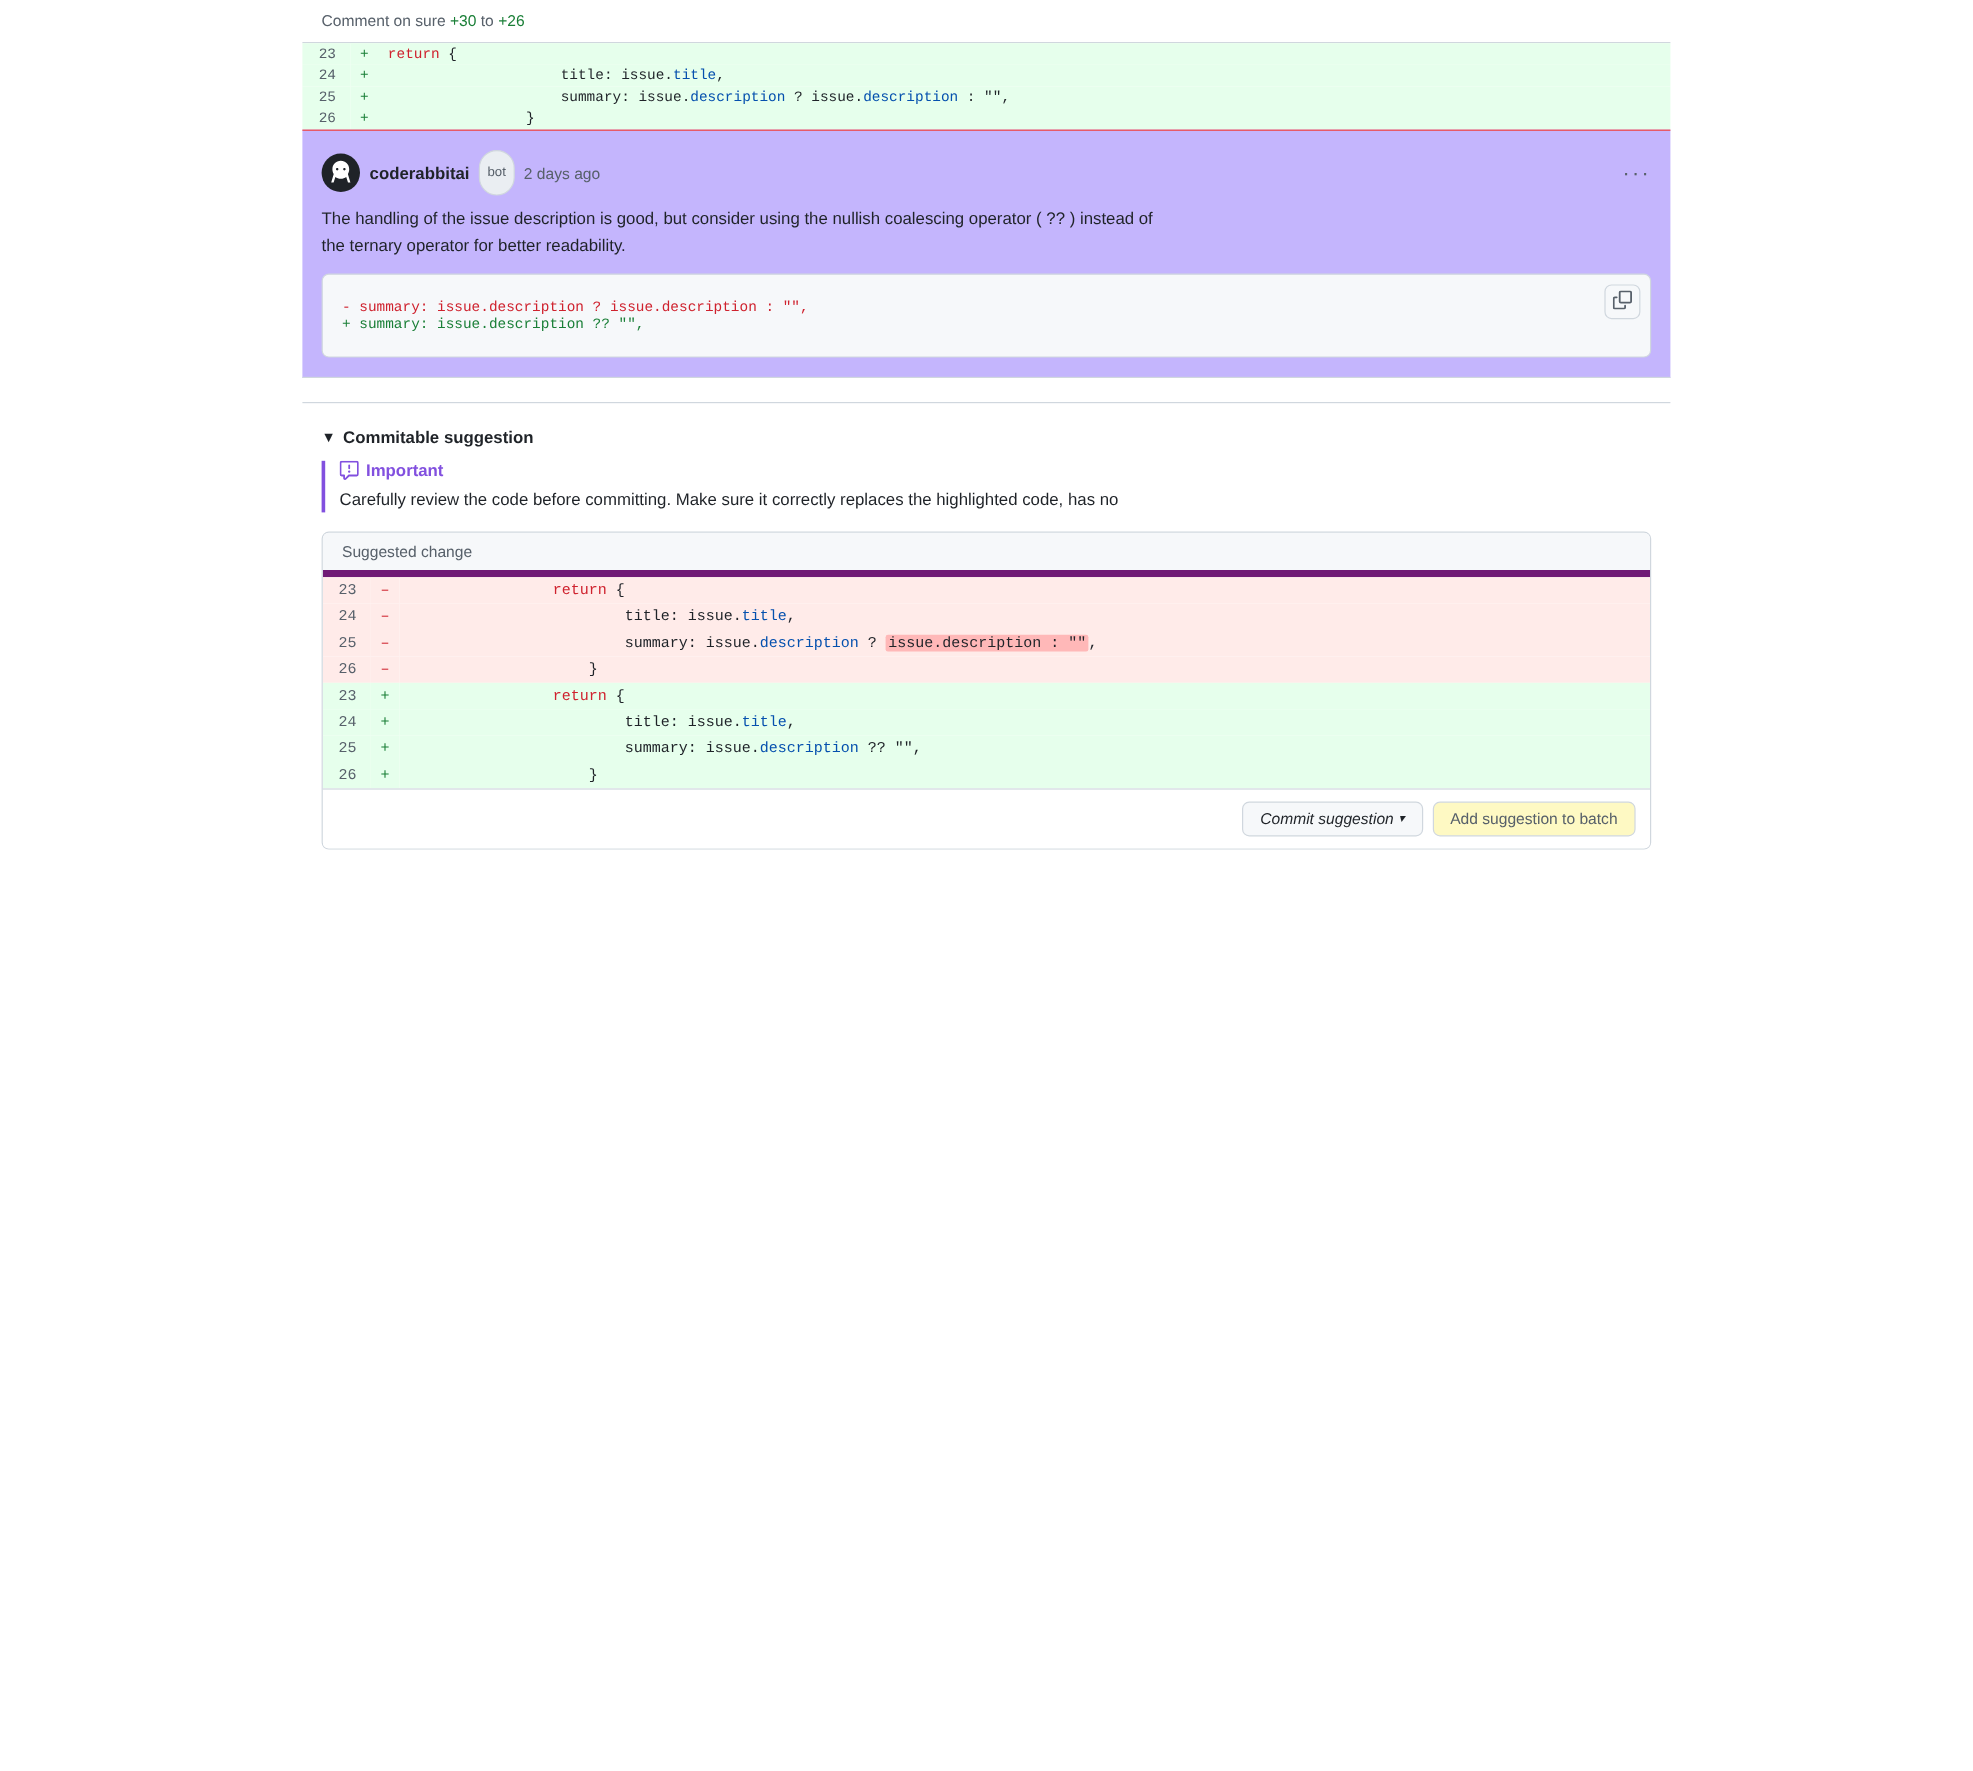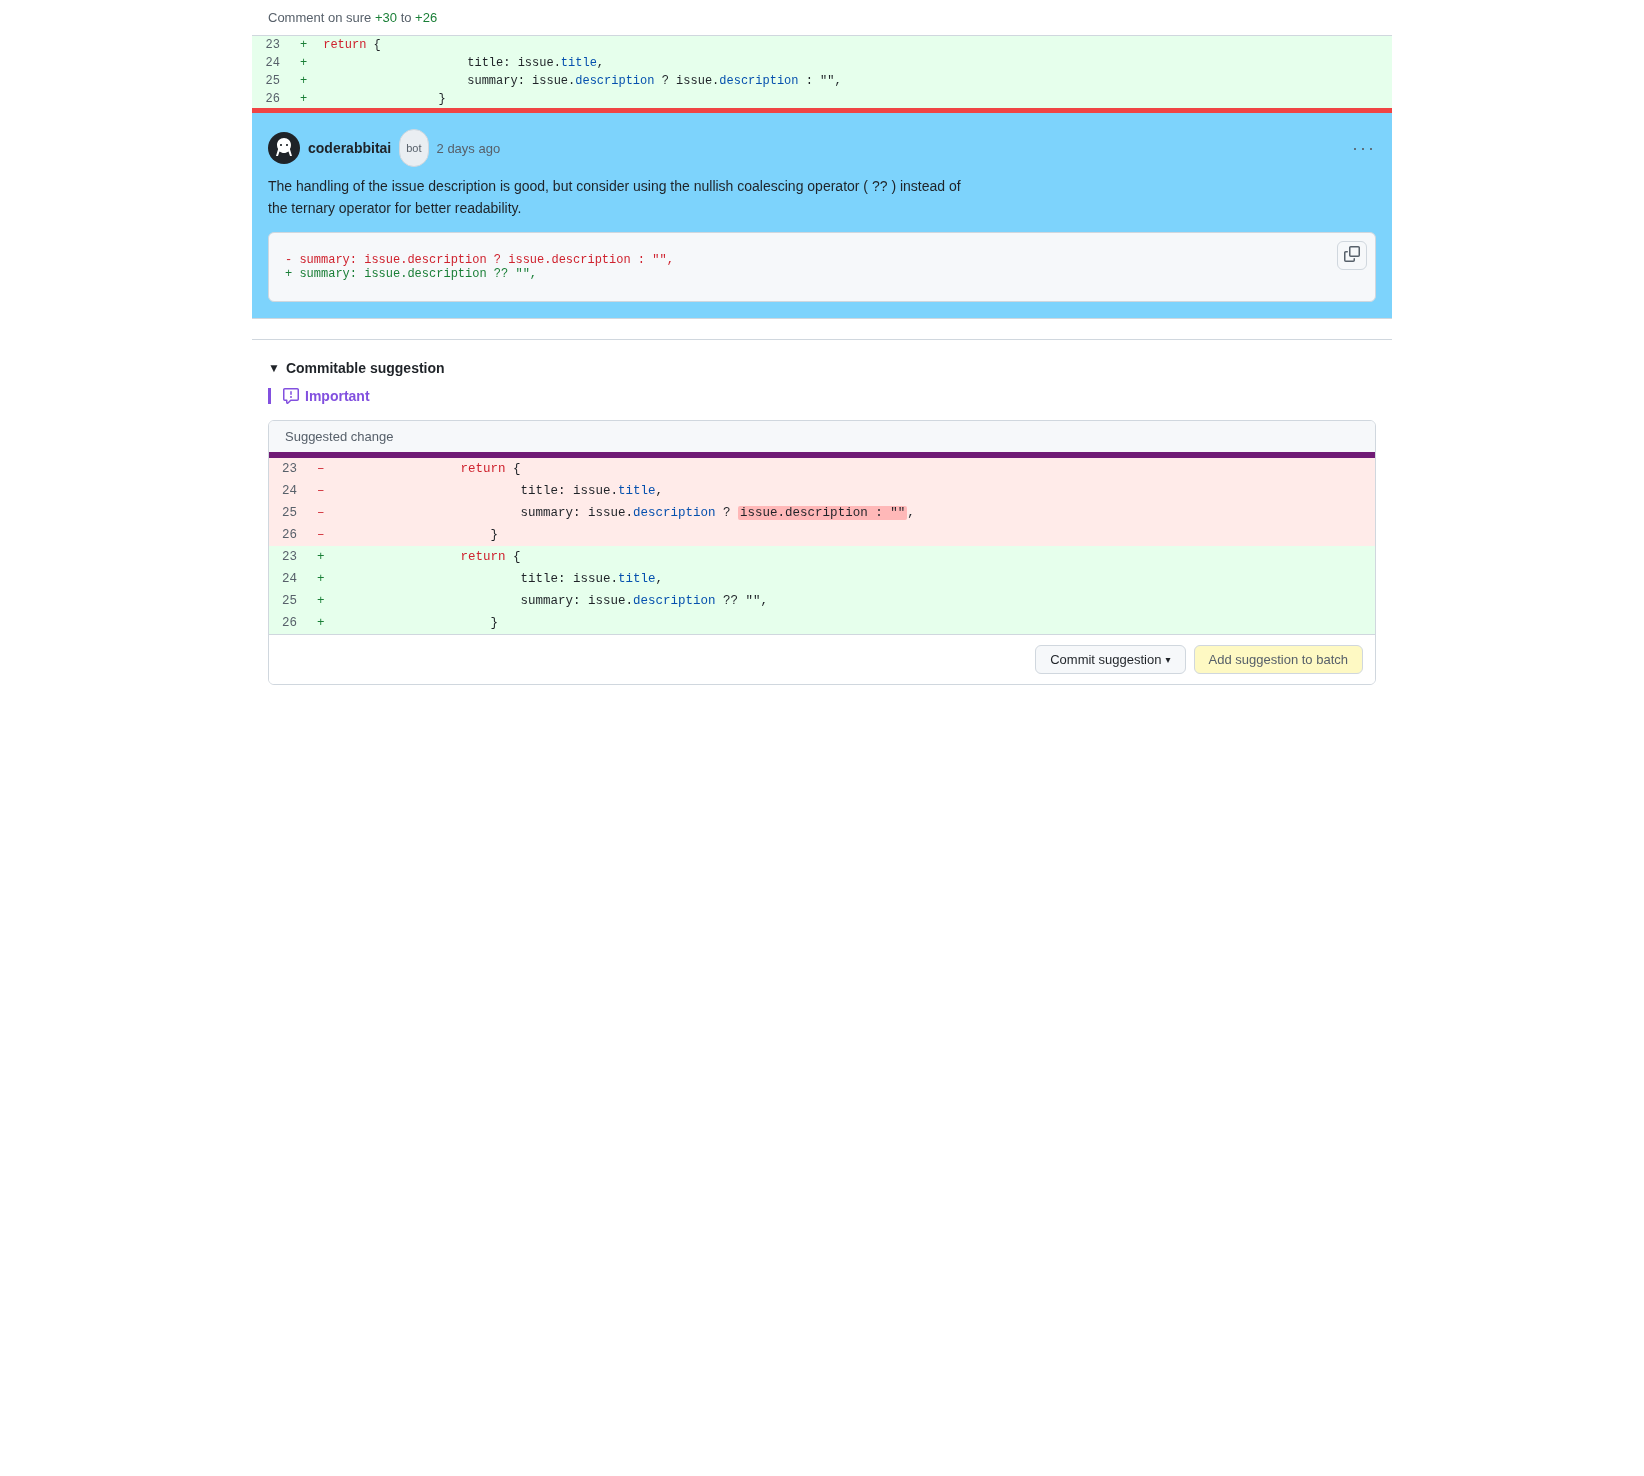--- a/index.html
+++ b/index.html
@@ -52,24 +52,24 @@
       color: #1f2328;
     }
     .diff-row-added {
       background-color: #e6ffec;
     }
     .diff-table .code-keyword { color: #cf222e; }
     .diff-table .code-val { color: #0550ae; }
 
     
     .comment-block {
-      border-top: 5px solid #ef4444;
+      border-top: 1px solid #ef4444;
       border-bottom: 1px solid #d0d7de;
       padding: 16px;
-      background: #7dd3fc;
+      background: #c4b5fd;
     }
     .comment-header {
       display: flex;
       align-items: center;
       justify-content: space-between;
       margin-bottom: 8px;
     }
     .comment-header-left {
       display: flex;
       align-items: center;
@@ -256,20 +256,21 @@
       cursor: pointer;
       border: 1px solid;
       display: flex;
       align-items: center;
       gap: 4px;
     }
     .btn-primary {
       background: #f6f8fa;
       border-color: #d0d7de;
       color: #1f2328;
+      font-style: italic;
     }
     .btn-secondary {
       background: #fef9c3;
       border-color: #d0d7de;
       color: #57606a;
     }
     .btn-chevron {
       font-size: 10px;
     }
   </style>
@@ -353,20 +354,21 @@
 
     <div class="important-notice">
       <div class="important-title">
 
         <svg width="16" height="16" viewBox="0 0 16 16" fill="#8250df">
           <path d="M0 1.75C0 .784.784 0 1.75 0h12.5C15.216 0 16 .784 16 1.75v9.5A1.75 1.75 0 0114.25 13H8.06l-2.573 2.573A1.457 1.457 0 013 14.543V13H1.75A1.75 1.75 0 010 11.25Zm1.75-.25a.25.25 0 00-.25.25v9.5c0 .138.112.25.25.25h2a.75.75 0 01.75.75v2.19l2.72-2.72a.749.749 0 01.53-.22h6.5a.25.25 0 00.25-.25v-9.5a.25.25 0 00-.25-.25Zm7 2.25v2.5a.75.75 0 01-1.5 0v-2.5a.75.75 0 011.5 0ZM9 9a1 1 0 11-2 0 1 1 0 012 0Z"></path>
         </svg>
         <span>Important</span>
       </div>
       <div class="important-text">
+        <div>Carefully review the code before committing. Make sure it correctly replaces the highlighted code, has no</div>
       </div>
     </div>
 
     <div class="suggested-change-box">
       <div class="suggested-change-header">
         <span>Suggested change</span>
       </div>
 
       <table class="sc-diff-table">
         <tbody>

